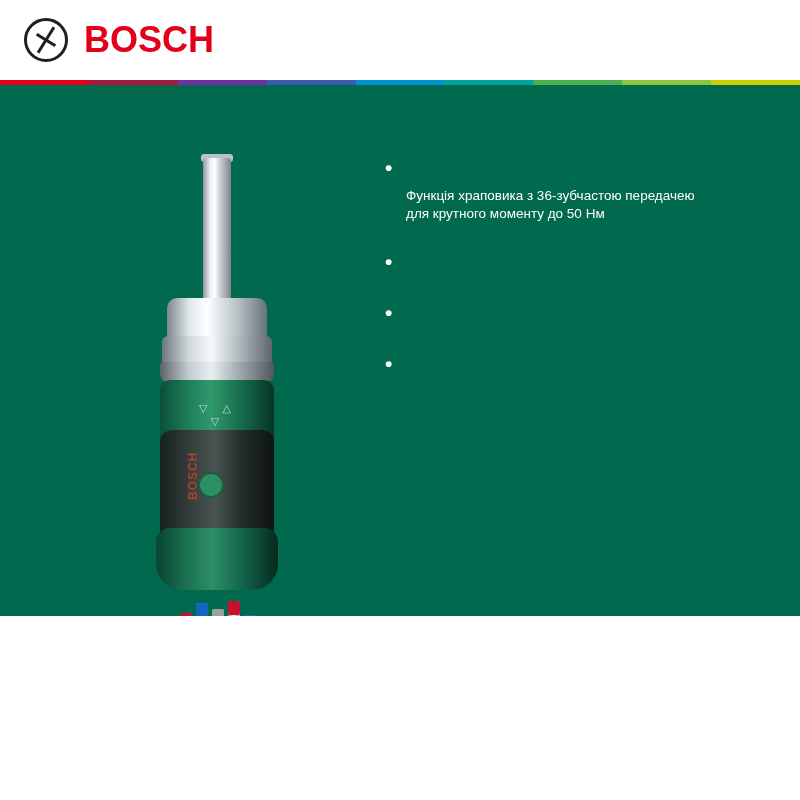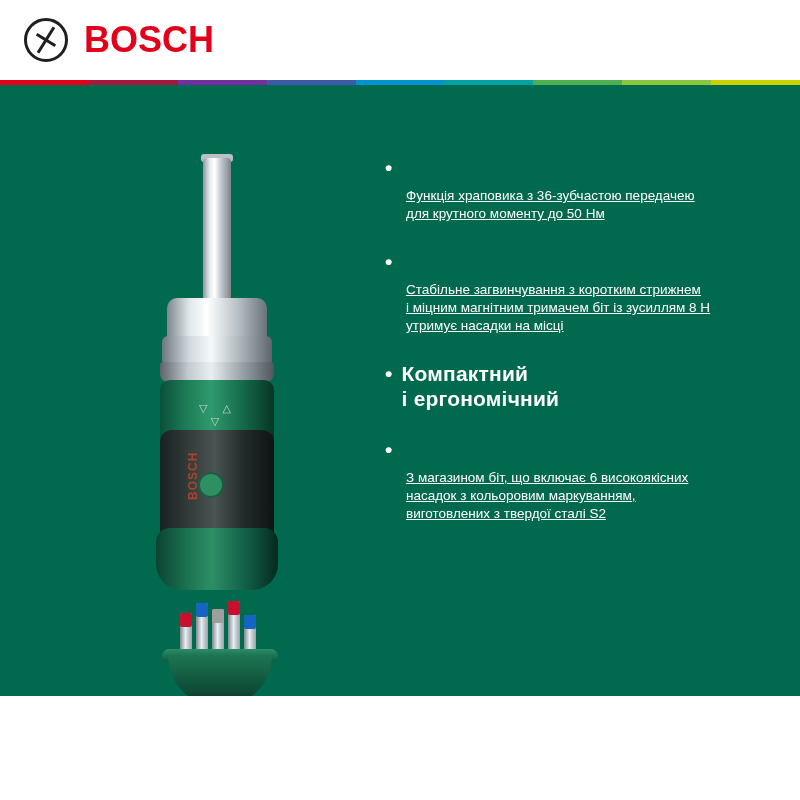--- a/index.html
+++ b/index.html
@@ -3,21 +3,21 @@
 <meta charset="utf-8">
 <style>
   html, body {
     margin: 0;
     padding: 0;
     background: #ffffff;
   }
   .page {
     position: relative;
     width: 800px;
-    height: 696px;
+    height: 616px;
     background: #ffffff;
     font-family: "Liberation Sans", sans-serif;
     overflow: hidden;
   }
 
   
   .header {
     position: absolute;
     left: 0;
     top: 0;
@@ -125,21 +125,20 @@
     font-size: 21px;
     line-height: 25px;
   }
   .feature-desc {
     font-size: 13.5px;
     line-height: 18px;
     margin-left: 21px;
     white-space: pre-line;
     color: #ffffff;
     font-weight: normal;
-    text-decoration: underline;
   }
 
   
   .product {
     position: absolute;
     left: 90px;
     top: 130px;
     width: 250px;
     height: 560px;
   }
@@ -365,36 +364,28 @@
         <span class="bullet">•</span>
       </div>
       <div class="feature-desc">Функція храповика з 36-зубчастою передачею
 для крутного моменту до 50 Нм</div>
     </div>
 
     <div class="feature">
       <div class="feature-title">
         <span class="bullet">•</span>
       </div>
-      <div class="feature-desc">Стабільне загвинчування з коротким стрижнем
-і міцним магнітним тримачем біт із зусиллям 8 Н
-утримує насадки на місці</div>
     </div>
 
     <div class="feature">
       <div class="feature-title">
         <span class="bullet">•</span>
-        <span style="white-space:pre-line">Компактний
-і ергономічний</span>
       </div>
     </div>
 
     <div class="feature">
       <div class="feature-title">
         <span class="bullet">•</span>
       </div>
-      <div class="feature-desc">З магазином біт, що включає 6 високоякісних
-насадок з кольоровим маркуванням,
-виготовлених з твердої сталі S2</div>
     </div>
 
   </div>
 </div>
 
 </body></html>

